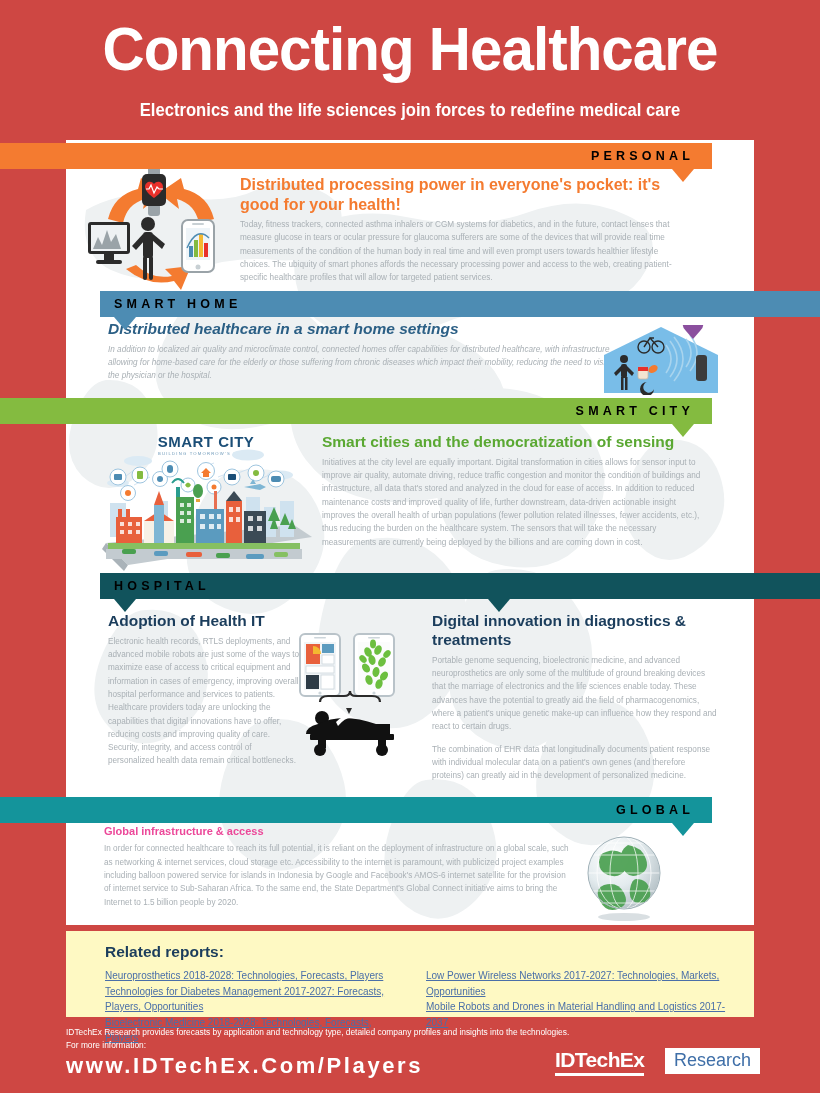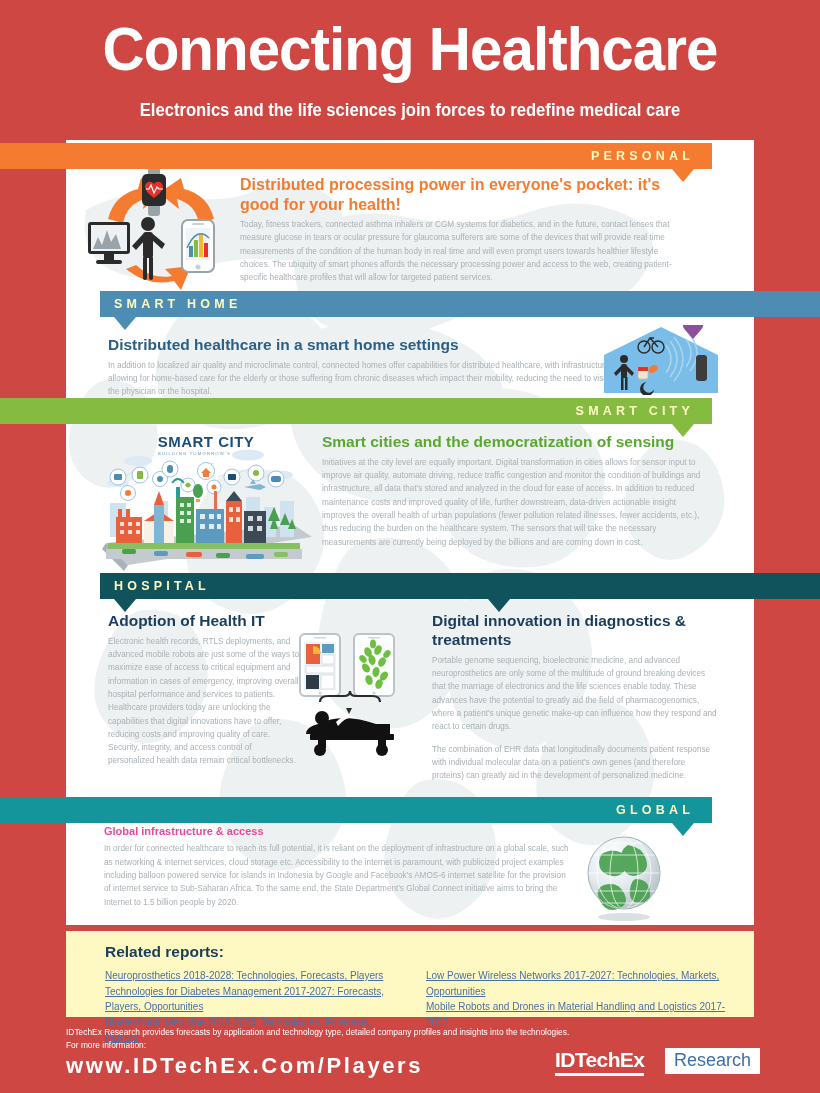--- a/index.html
+++ b/index.html
@@ -47,21 +47,21 @@
     overflow: hidden;
   }
   
   .worldmap { position: absolute; left: 0; top: 0; width: 688px; height: 785px; opacity: 1; }
 
   
   .banner { position: absolute; height: 26px; }
   .banner .bar { position: absolute; left: 0; top: 0; height: 26px; width: 100%; }
   .banner .label {
     position: absolute; top: 0; height: 26px; line-height: 26px;
-    color: #fef9c3; font-size: 12.5px; font-weight: bold;
+    color: #000000; font-size: 12.5px; font-weight: bold;
     letter-spacing: 4.2px;
   }
   .banner .notch {
     position: absolute; top: 26px;
     width: 0; height: 0;
     border-left: 11px solid transparent;
     border-right: 11px solid transparent;
   }
 
   
@@ -261,21 +261,21 @@
         <rect x="103" y="82" width="4" height="11" fill="#4d8cb3"></rect>
         <rect x="108" y="76" width="4" height="17" fill="#84bb40"></rect>
         <rect x="113" y="70" width="4" height="23" fill="#f4b830"></rect>
         <rect x="118" y="79" width="4" height="14" fill="#e8302a"></rect>
         <path d="M101,84 q10,-22 22,-10" stroke="#4d8cb3" stroke-width="1.4" fill="none"></path>
         <rect x="106" y="59" width="12" height="2" rx="1" fill="#c8d0d4"></rect>
         <circle cx="112" cy="103" r="2.5" fill="#c8d0d4"></circle>
       </g>
     </svg>
 
-    <div id="smarthome-text" style="position:absolute; left:42px; top:196px; width:505px; z-index:4;">
+    <div id="smarthome-text" style="position:absolute; left:42px; top:180px; width:505px; z-index:4;font-style:italic;">
       <div class="sect-head">Distributed healthcare in a smart home settings</div>
       <div class="sect-body">In addition to localized air quality and microclimate control, connected homes offer capabilities for distributed healthcare, with infrastructure allowing for home-based care for the elderly or those suffering from chronic diseases which impact their mobility, reducing the need to visit the physician or the hospital.</div>
     </div>
 
     <svg id="smarthome-icon" style="position:absolute; left:534px; top:185px; width:122px; height:70px; z-index:4;" viewBox="0 0 122 70">
       <path d="M61,2 L118,30 L118,68 L4,68 L4,30 Z" fill="#79bde8"></path>
       <g fill="#2b2b2b">
         <circle cx="24" cy="34" r="4"></circle>
         <rect x="21" y="39" width="6" height="14" rx="2"></rect>
         <path d="M21,41 l-7,7 l2,3 l6,-6z"></path>

